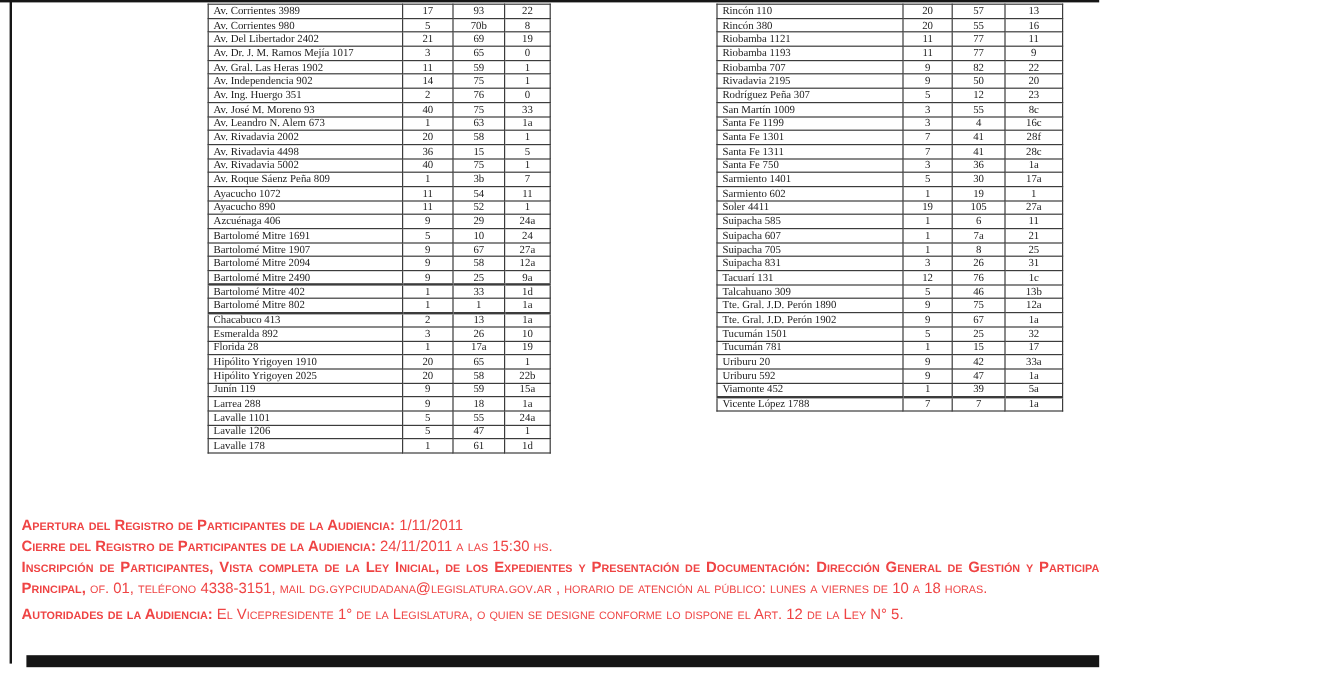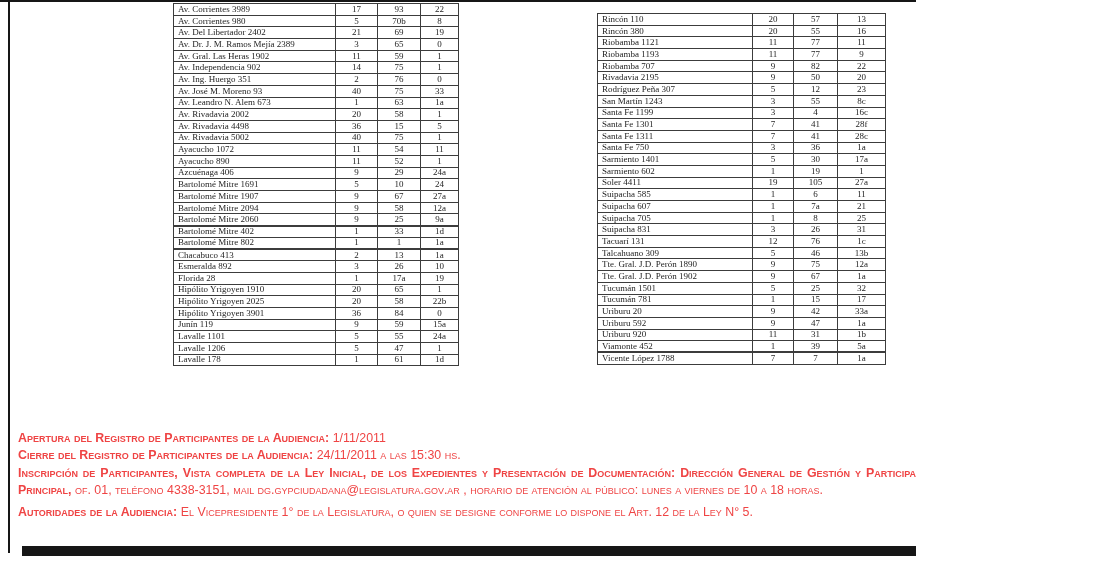--- a/index.html
+++ b/index.html
@@ -14,21 +14,21 @@
   }
 
   
   .frame-top    { position: absolute; left: 0;     top: 0;     width: 1113px; height: 2px;  background: #161616; }
   .frame-left   { position: absolute; left: 8px;   top: 0;     width: 2px;    height: 553px; background: #161616; }
   .frame-right  { position: absolute; left: 1107px; top: 0;    width: 2px;    height: 546px; background: #161616; }
   .frame-bottom { position: absolute; left: 22px;  top: 546px; width: 1091px; height: 10px; background: #161616; }
 
   
   .tbl-wrap-left  { position: absolute; left: 173px; top: 3px; width: 285px; }
-  .tbl-wrap-right { position: absolute; left: 597px; top: 13px; width: 288px; }
+  .tbl-wrap-right { position: absolute; left: 597px; top: 3px; width: 288px; }
   table.addr {
     border-collapse: collapse;
     table-layout: fixed;
     width: 100%;
     font-family: "Liberation Serif", serif;
     font-size: 9px;
     color: #1d1d1d;
   }
   table.addr td {
     border: 1px solid #3c3c3c;
@@ -90,21 +90,21 @@
             <td class="c-num">70b</td>
             <td class="c-num">8</td>
           </tr>
           <tr>
             <td class="c-name">Av. Del Libertador 2402</td>
             <td class="c-num">21</td>
             <td class="c-num">69</td>
             <td class="c-num">19</td>
           </tr>
           <tr>
-            <td class="c-name">Av. Dr. J. M. Ramos Mejía 2389</td>
+            <td class="c-name">Av. Dr. J. M. Ramos Mejía 1017</td>
             <td class="c-num">3</td>
             <td class="c-num">65</td>
             <td class="c-num">0</td>
           </tr>
           <tr>
             <td class="c-name">Av. Gral. Las Heras 1902</td>
             <td class="c-num">11</td>
             <td class="c-num">59</td>
             <td class="c-num">1</td>
           </tr>
@@ -144,20 +144,26 @@
             <td class="c-num">15</td>
             <td class="c-num">5</td>
           </tr>
           <tr>
             <td class="c-name">Av. Rivadavia 5002</td>
             <td class="c-num">40</td>
             <td class="c-num">75</td>
             <td class="c-num">1</td>
           </tr>
           <tr>
+            <td class="c-name">Av. Roque Sáenz Peña 809</td>
+            <td class="c-num">1</td>
+            <td class="c-num">3b</td>
+            <td class="c-num">7</td>
+          </tr>
+          <tr>
             <td class="c-name">Ayacucho 1072</td>
             <td class="c-num">11</td>
             <td class="c-num">54</td>
             <td class="c-num">11</td>
           </tr>
           <tr>
             <td class="c-name">Ayacucho 890</td>
             <td class="c-num">11</td>
             <td class="c-num">52</td>
             <td class="c-num">1</td>
@@ -180,21 +186,21 @@
             <td class="c-num">67</td>
             <td class="c-num">27a</td>
           </tr>
           <tr>
             <td class="c-name">Bartolomé Mitre 2094</td>
             <td class="c-num">9</td>
             <td class="c-num">58</td>
             <td class="c-num">12a</td>
           </tr>
           <tr>
-            <td class="c-name">Bartolomé Mitre 2060</td>
+            <td class="c-name">Bartolomé Mitre 2490</td>
             <td class="c-num">9</td>
             <td class="c-num">25</td>
             <td class="c-num">9a</td>
           </tr>
           <tr class="seg-break">
             <td class="c-name">Bartolomé Mitre 402</td>
             <td class="c-num">1</td>
             <td class="c-num">33</td>
             <td class="c-num">1d</td>
           </tr>
@@ -228,30 +234,30 @@
             <td class="c-num">65</td>
             <td class="c-num">1</td>
           </tr>
           <tr>
             <td class="c-name">Hipólito Yrigoyen 2025</td>
             <td class="c-num">20</td>
             <td class="c-num">58</td>
             <td class="c-num">22b</td>
           </tr>
           <tr>
-            <td class="c-name">Hipólito Yrigoyen 3901</td>
-            <td class="c-num">36</td>
-            <td class="c-num">84</td>
-            <td class="c-num">0</td>
-          </tr>
-          <tr>
             <td class="c-name">Junín  119</td>
             <td class="c-num">9</td>
             <td class="c-num">59</td>
             <td class="c-num">15a</td>
+          </tr>
+          <tr>
+            <td class="c-name">Larrea 288</td>
+            <td class="c-num">9</td>
+            <td class="c-num">18</td>
+            <td class="c-num">1a</td>
           </tr>
           <tr>
             <td class="c-name">Lavalle 1101</td>
             <td class="c-num">5</td>
             <td class="c-num">55</td>
             <td class="c-num">24a</td>
           </tr>
           <tr>
             <td class="c-name">Lavalle 1206</td>
             <td class="c-num">5</td>
@@ -313,21 +319,21 @@
             <td class="c-num">50</td>
             <td class="c-num">20</td>
           </tr>
           <tr>
             <td class="c-name">Rodríguez Peña 307</td>
             <td class="c-num">5</td>
             <td class="c-num">12</td>
             <td class="c-num">23</td>
           </tr>
           <tr>
-            <td class="c-name">San Martín 1243</td>
+            <td class="c-name">San Martín 1009</td>
             <td class="c-num">3</td>
             <td class="c-num">55</td>
             <td class="c-num">8c</td>
           </tr>
           <tr>
             <td class="c-name">Santa Fe 1199</td>
             <td class="c-num">3</td>
             <td class="c-num">4</td>
             <td class="c-num">16c</td>
           </tr>
@@ -431,26 +437,20 @@
             <td class="c-name">Uriburu 20</td>
             <td class="c-num">9</td>
             <td class="c-num">42</td>
             <td class="c-num">33a</td>
           </tr>
           <tr>
             <td class="c-name">Uriburu 592</td>
             <td class="c-num">9</td>
             <td class="c-num">47</td>
             <td class="c-num">1a</td>
-          </tr>
-          <tr>
-            <td class="c-name">Uriburu 920</td>
-            <td class="c-num">11</td>
-            <td class="c-num">31</td>
-            <td class="c-num">1b</td>
           </tr>
           <tr>
             <td class="c-name">Viamonte 452</td>
             <td class="c-num">1</td>
             <td class="c-num">39</td>
             <td class="c-num">5a</td>
           </tr>
           <tr class="seg-break">
             <td class="c-name">Vicente López 1788</td>
             <td class="c-num">7</td>

